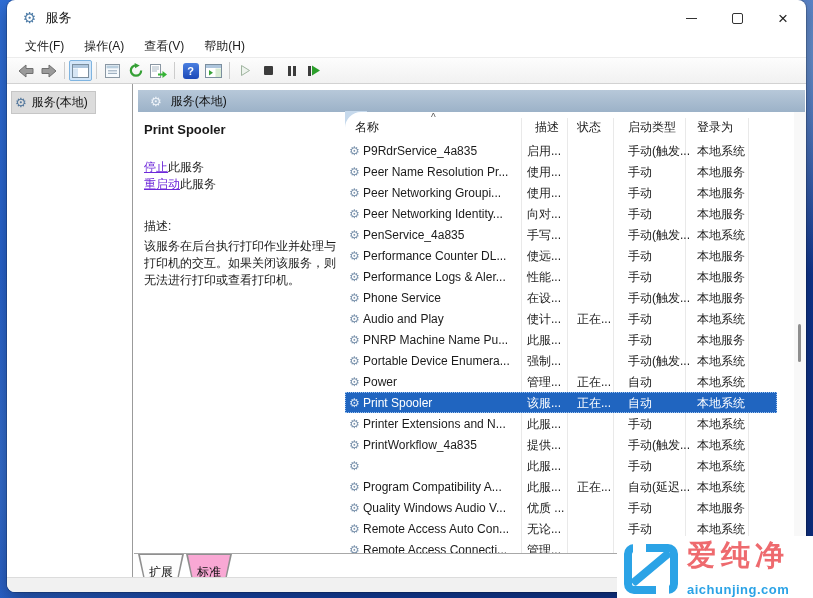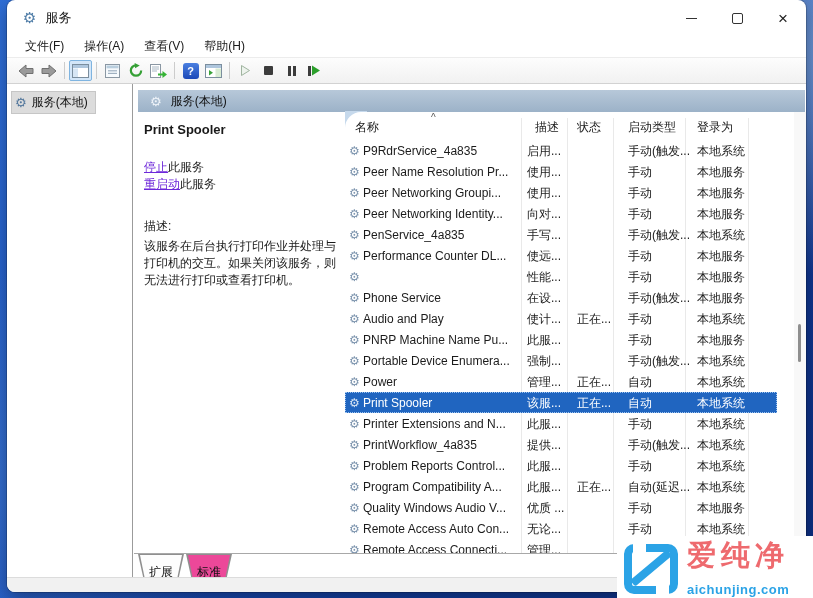--- a/index.html
+++ b/index.html
@@ -88,21 +88,21 @@
 
   
   .bottom-line { position:absolute; left:0; right:0; top:469px; height:1px; background:#a8a8a8; }
   .tabs { position:absolute; left:4px; top:470px; display:flex; gap:2px; }
   .tab { position:relative; height:36px; min-width:46px; }
   .tab-outer { position:absolute; inset:0; background:#8f8f8f;
     clip-path:polygon(0 0,100% 0,calc(100% - 8px) 100%,8px 100%); }
   .tab-inner { position:absolute; inset:1px; background:#fdfdfd;
     clip-path:polygon(1px 0,calc(100% - 1px) 0,calc(100% - 8px) 100%,8px 100%);
     display:flex; align-items:center; justify-content:center; font-size:12px; color:#111; }
-  .tab.inactive .tab-inner { background:#ec4899; }
+  .tab.inactive .tab-inner { background:#f9a8d4; }
 
   
   .statusbar { position:absolute; left:0; bottom:0; width:100%; height:15px;
     background:#f1f1f1; border-top:1px solid #dcdcdc; border-radius:0 0 8px 8px; }
 
   
   .watermark { position:absolute; left:617px; top:536px; width:196px; height:62px;
     background:#fff; z-index:50; display:flex; align-items:center; gap:9px; padding:3px 0 0 7px; }
   .wm-logo { position:relative; width:54px; height:50px; }
   .wm-frame { position:absolute; inset:0; border:8px solid #2ba3e6; border-radius:10px; }
@@ -305,20 +305,21 @@
           <div class="t-row">
     <span class="t-cell c-gear">⚙</span>
     <span class="t-cell c-name">Performance Counter DL...</span>
     <span class="t-cell c-desc">使远...</span>
     <span class="t-cell c-status"></span>
     <span class="t-cell c-startup">手动</span>
     <span class="t-cell c-logon">本地服务</span>
   </div>
           <div class="t-row">
     <span class="t-cell c-gear">⚙</span>
+    <span class="t-cell c-name">Performance Logs &amp; Aler...</span>
     <span class="t-cell c-desc">性能...</span>
     <span class="t-cell c-status"></span>
     <span class="t-cell c-startup">手动</span>
     <span class="t-cell c-logon">本地服务</span>
   </div>
           <div class="t-row">
     <span class="t-cell c-gear">⚙</span>
     <span class="t-cell c-name">Phone Service</span>
     <span class="t-cell c-desc">在设...</span>
     <span class="t-cell c-status"></span>
@@ -376,21 +377,20 @@
           <div class="t-row">
     <span class="t-cell c-gear">⚙</span>
     <span class="t-cell c-name">PrintWorkflow_4a835</span>
     <span class="t-cell c-desc">提供...</span>
     <span class="t-cell c-status"></span>
     <span class="t-cell c-startup">手动(触发...</span>
     <span class="t-cell c-logon">本地系统</span>
   </div>
           <div class="t-row">
     <span class="t-cell c-gear">⚙</span>
-    <span class="t-cell c-name">Problem Reports Control...</span>
     <span class="t-cell c-desc">此服...</span>
     <span class="t-cell c-status"></span>
     <span class="t-cell c-startup">手动</span>
     <span class="t-cell c-logon">本地系统</span>
   </div>
           <div class="t-row">
     <span class="t-cell c-gear">⚙</span>
     <span class="t-cell c-name">Program Compatibility A...</span>
     <span class="t-cell c-desc">此服...</span>
     <span class="t-cell c-status">正在...</span>

